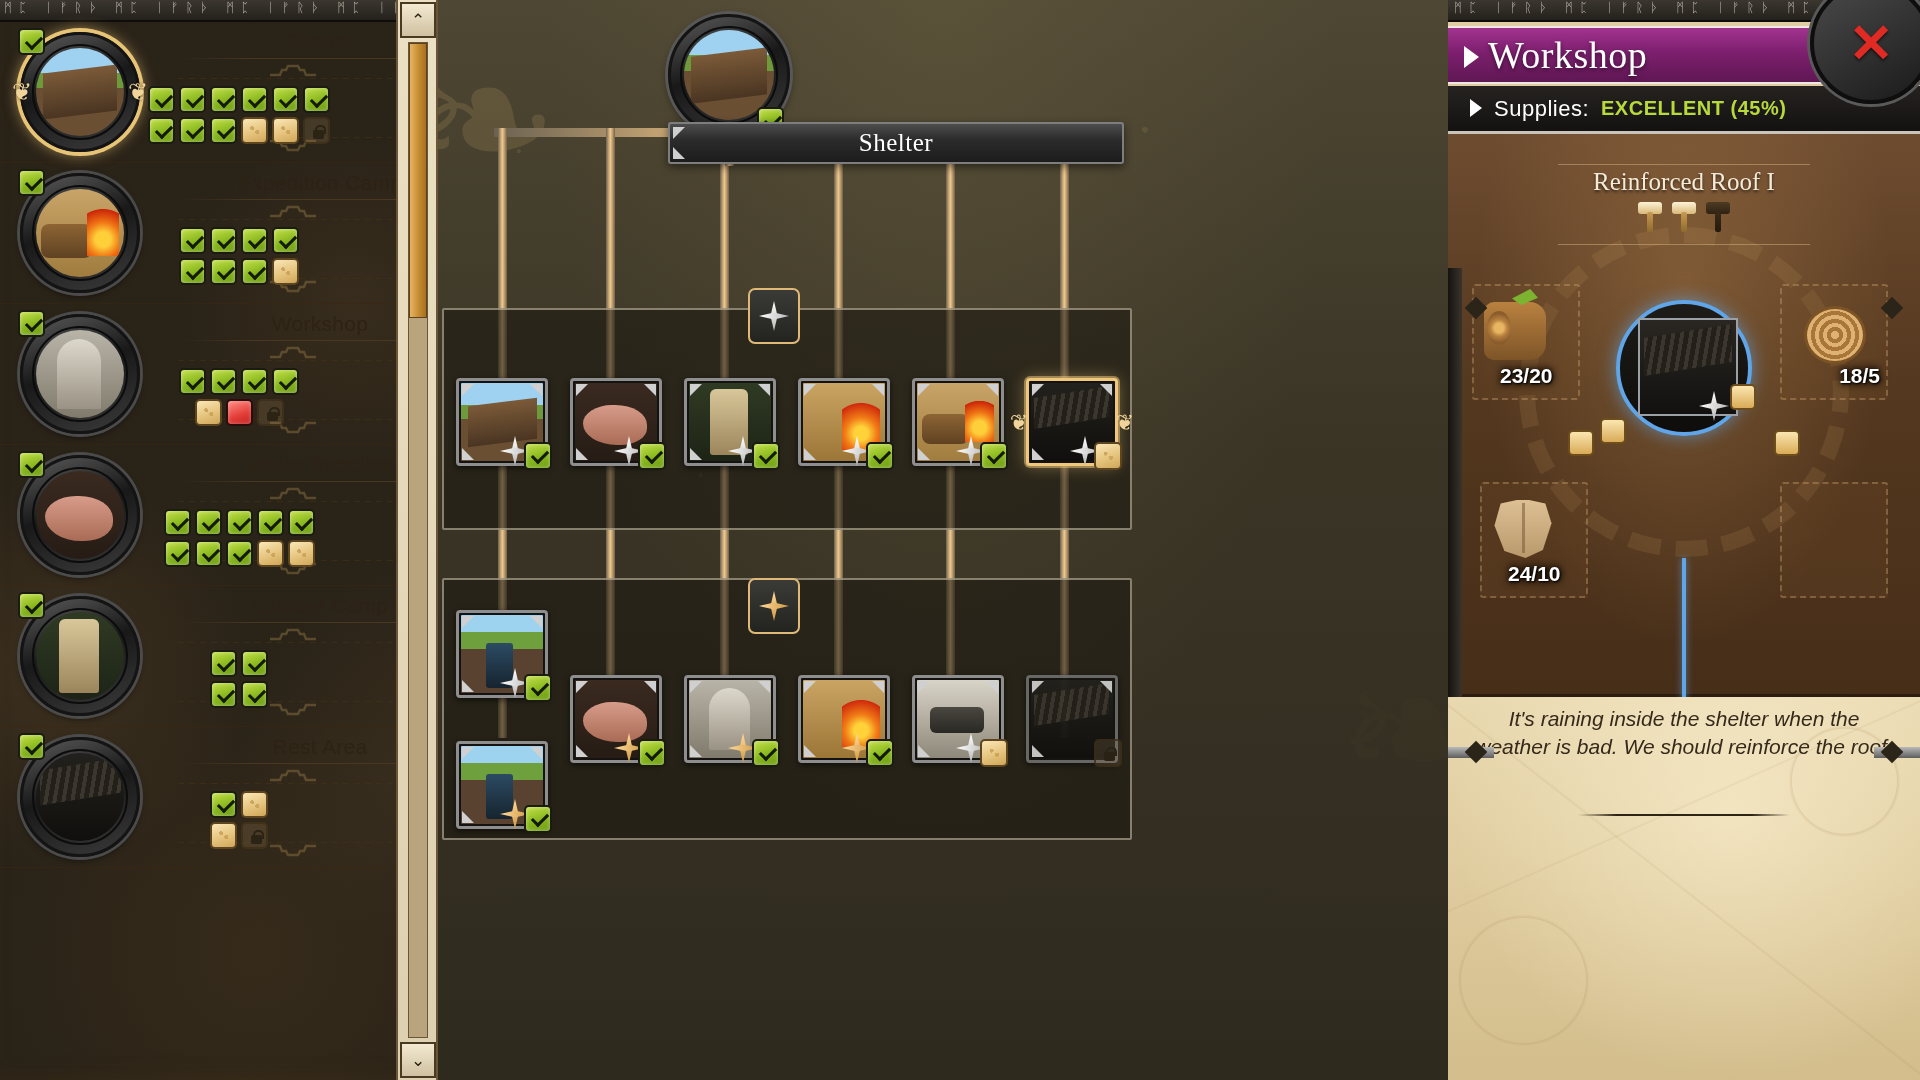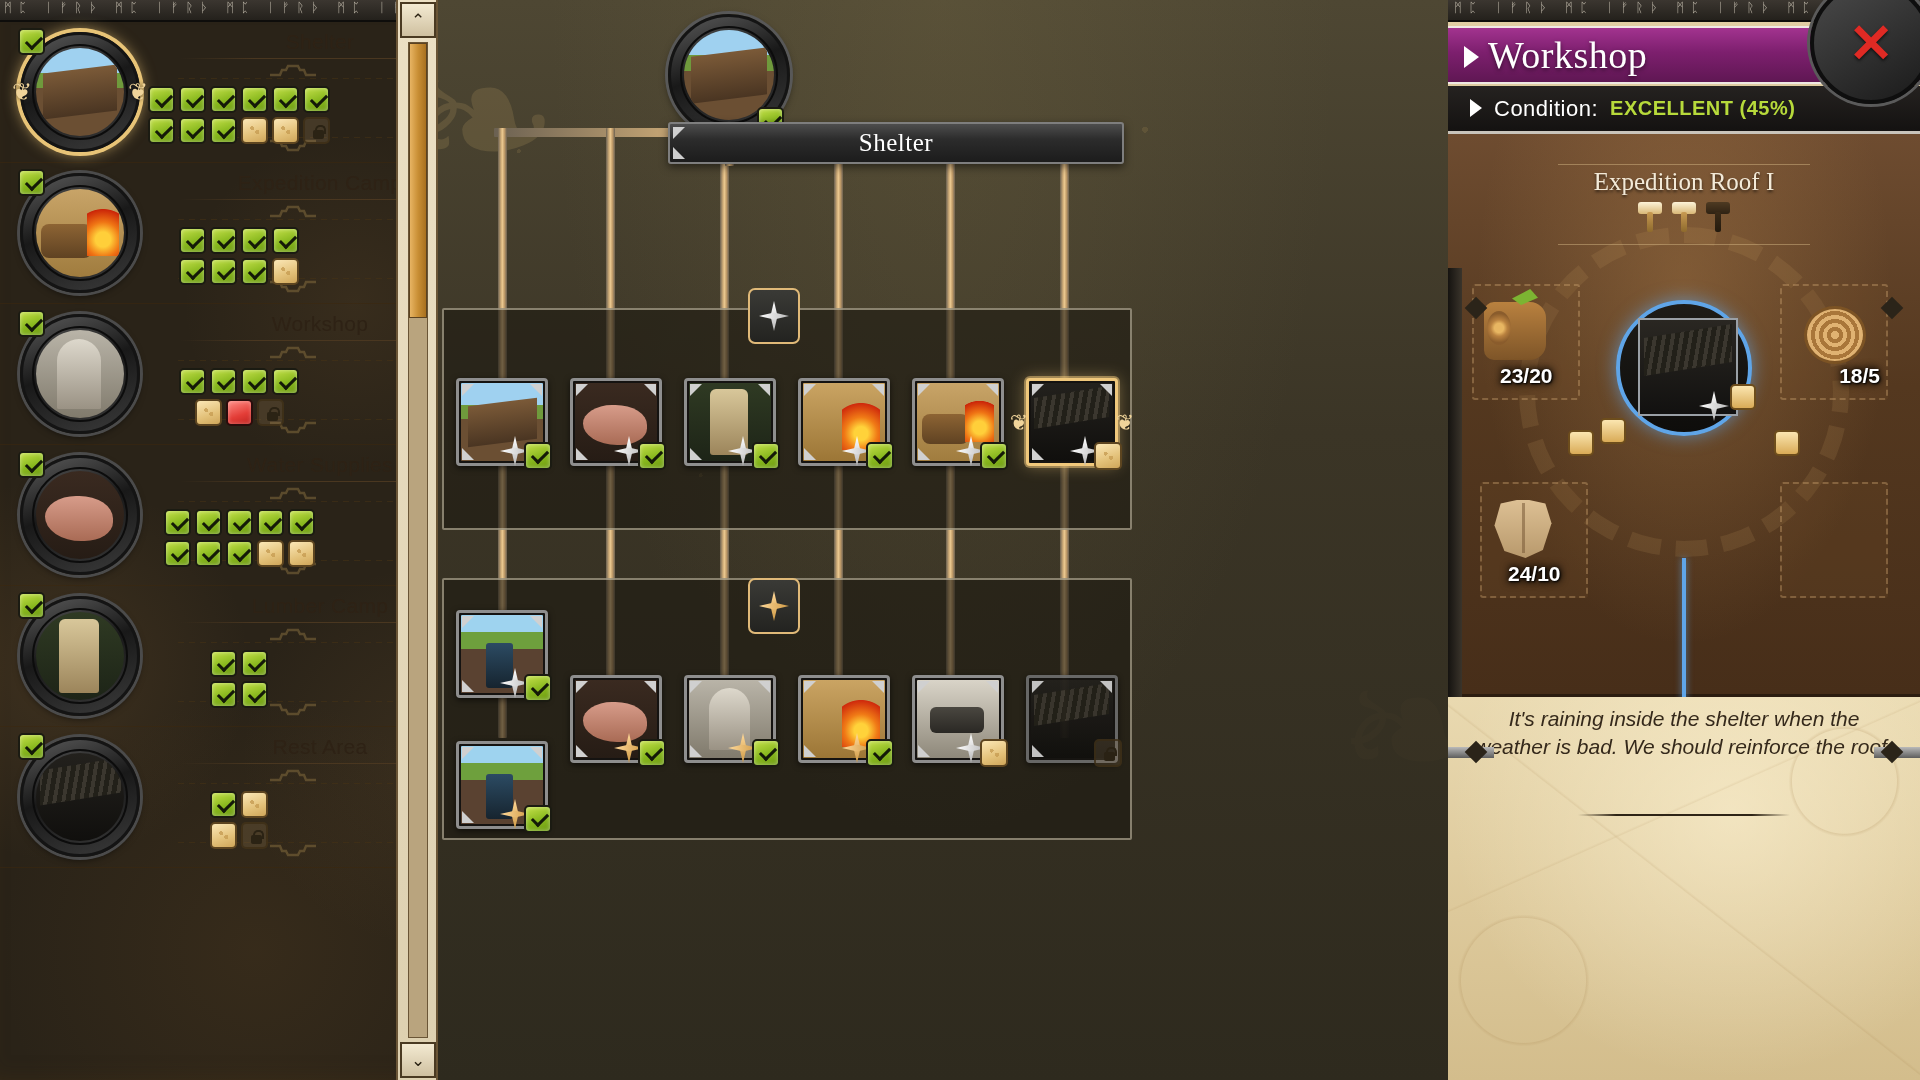--- a/index.html
+++ b/index.html
@@ -693,34 +693,34 @@
   <div class="rpanel">
     <div class="rp-runes">ᛗᛈ ᛁᚠᚱᚦ ᛗᛈ ᛁᚠᚱᚦ ᛗᛈ ᛁᚠᚱᚦ ᛗᛈ ᛁᚠᚱᚦ ᛗᛈ ᛁᚠᚱᚦ ᛗᛈ ᛁᚠᚱᚦ ᛗᛈ ᛁᚠᚱᚦ ᛗᛈ</div>
 
     <div class="rp-title">
       <div class="tri t1"></div>
       <span>Workshop</span>
     </div>
 
     <div class="rp-cond">
       <div class="tri t2"></div>
-      <span class="lbl">Condition:</span>
+      <span class="lbl">Supplies:</span>
       <span class="val">EXCELLENT (45%)</span>
     </div>
 
     <div class="rp-close">
       <div class="x">✕</div>
     </div>
 
     <div class="rp-leather">
       <div class="rp-left-rail"></div>
       <div class="gear-bg"></div>
 
       <div class="rp-rule" style="top:30px;"></div>
-      <div class="rp-upg-name">Expedition Roof I</div>
+      <div class="rp-upg-name">Reinforced Roof I</div>
       <div class="hammers" id="hammer-row">
           <div class="hmr on">
             <div class="head"></div>
             <div class="hdl"></div>
           </div>
           <div class="hmr on">
             <div class="head"></div>
             <div class="hdl"></div>
           </div>
           <div class="hmr off">

